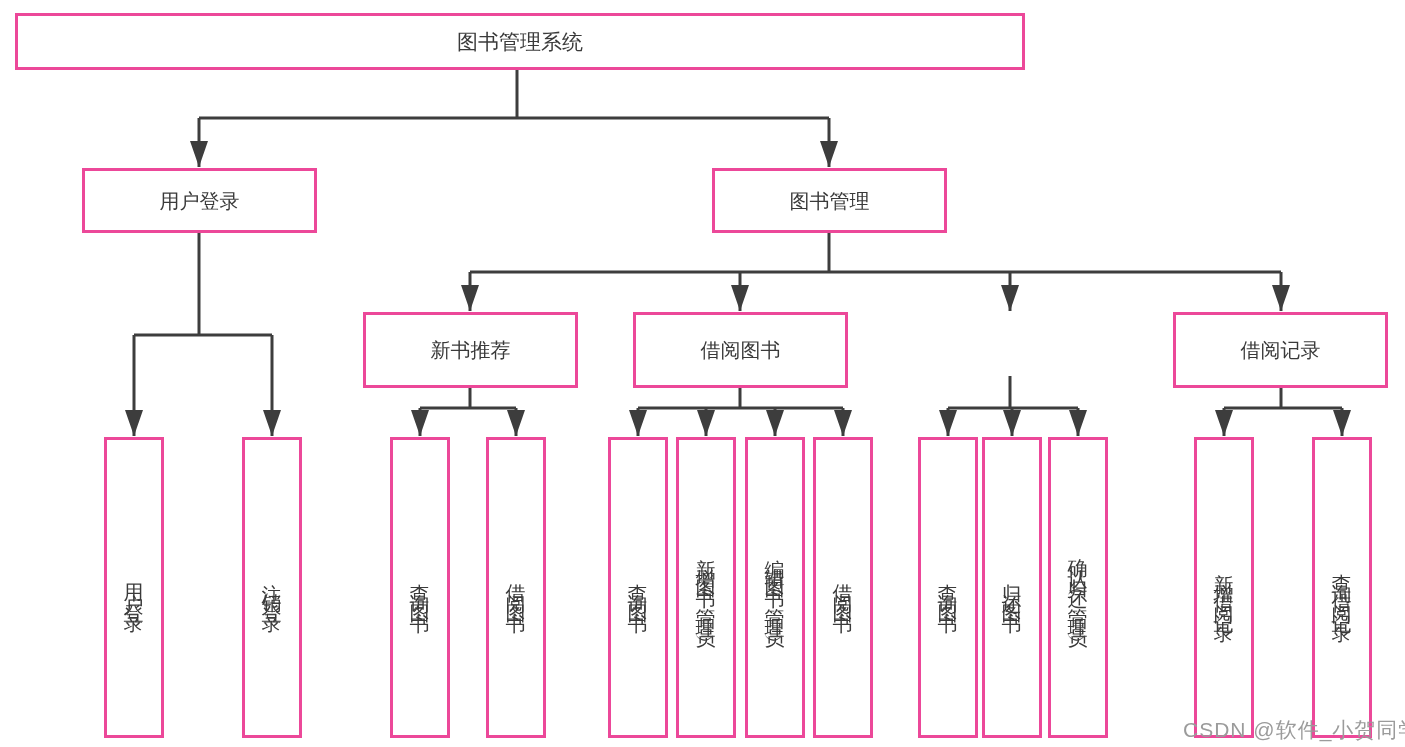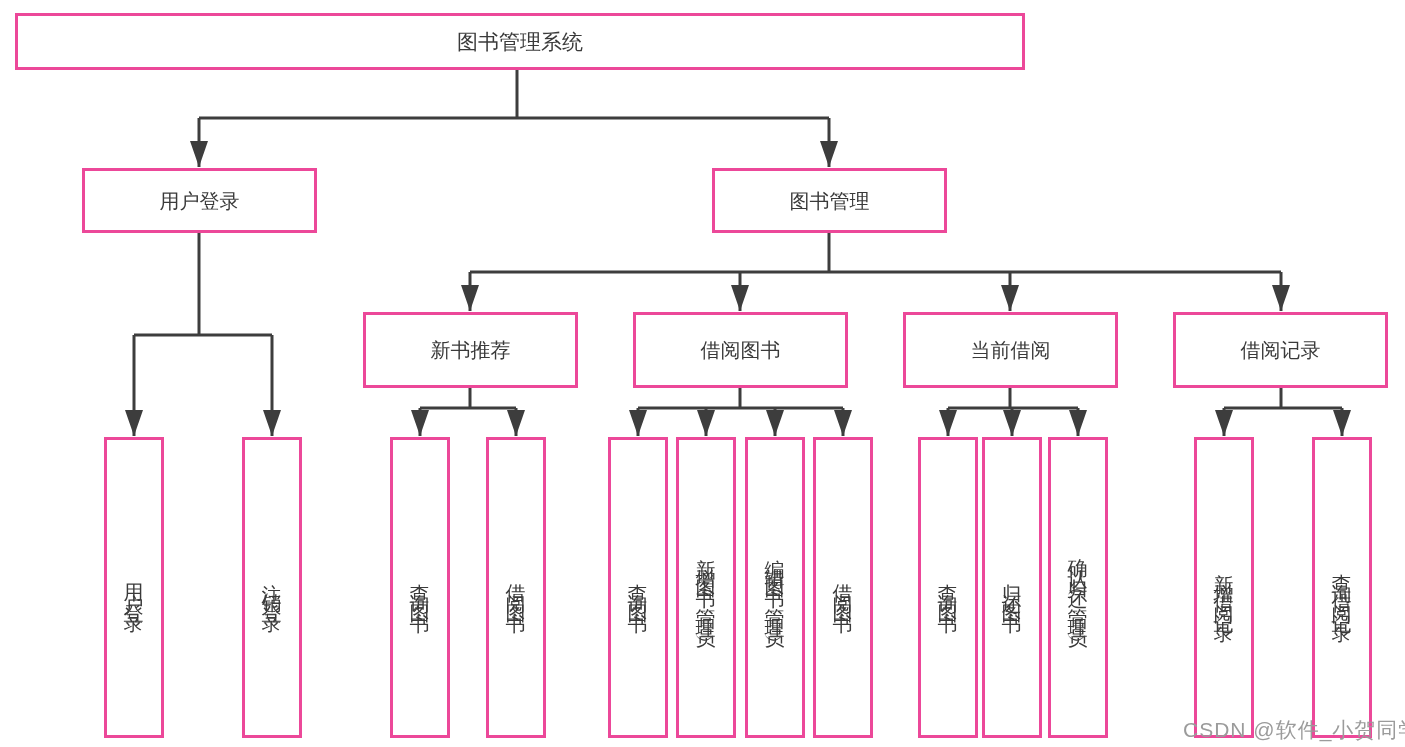--- a/index.html
+++ b/index.html
@@ -121,23 +121,20 @@
   <div class="box lvl2 b-mgmt">
     <span>图书管理</span>
   </div>
 
   <div class="box lvl3 g-new">
     <span>新书推荐</span>
   </div>
   <div class="box lvl3 g-bor">
     <span>借阅图书</span>
   </div>
-  <div class="box lvl3 g-cur">
-    <span>当前借阅</span>
-  </div>
   <div class="box lvl3 g-rec">
     <span>借阅记录</span>
   </div>
 
   <div class="box vbox v1">
     <span>用户登录</span>
   </div>
   <div class="box vbox v2">
     <span>注销登录</span>
   </div>

